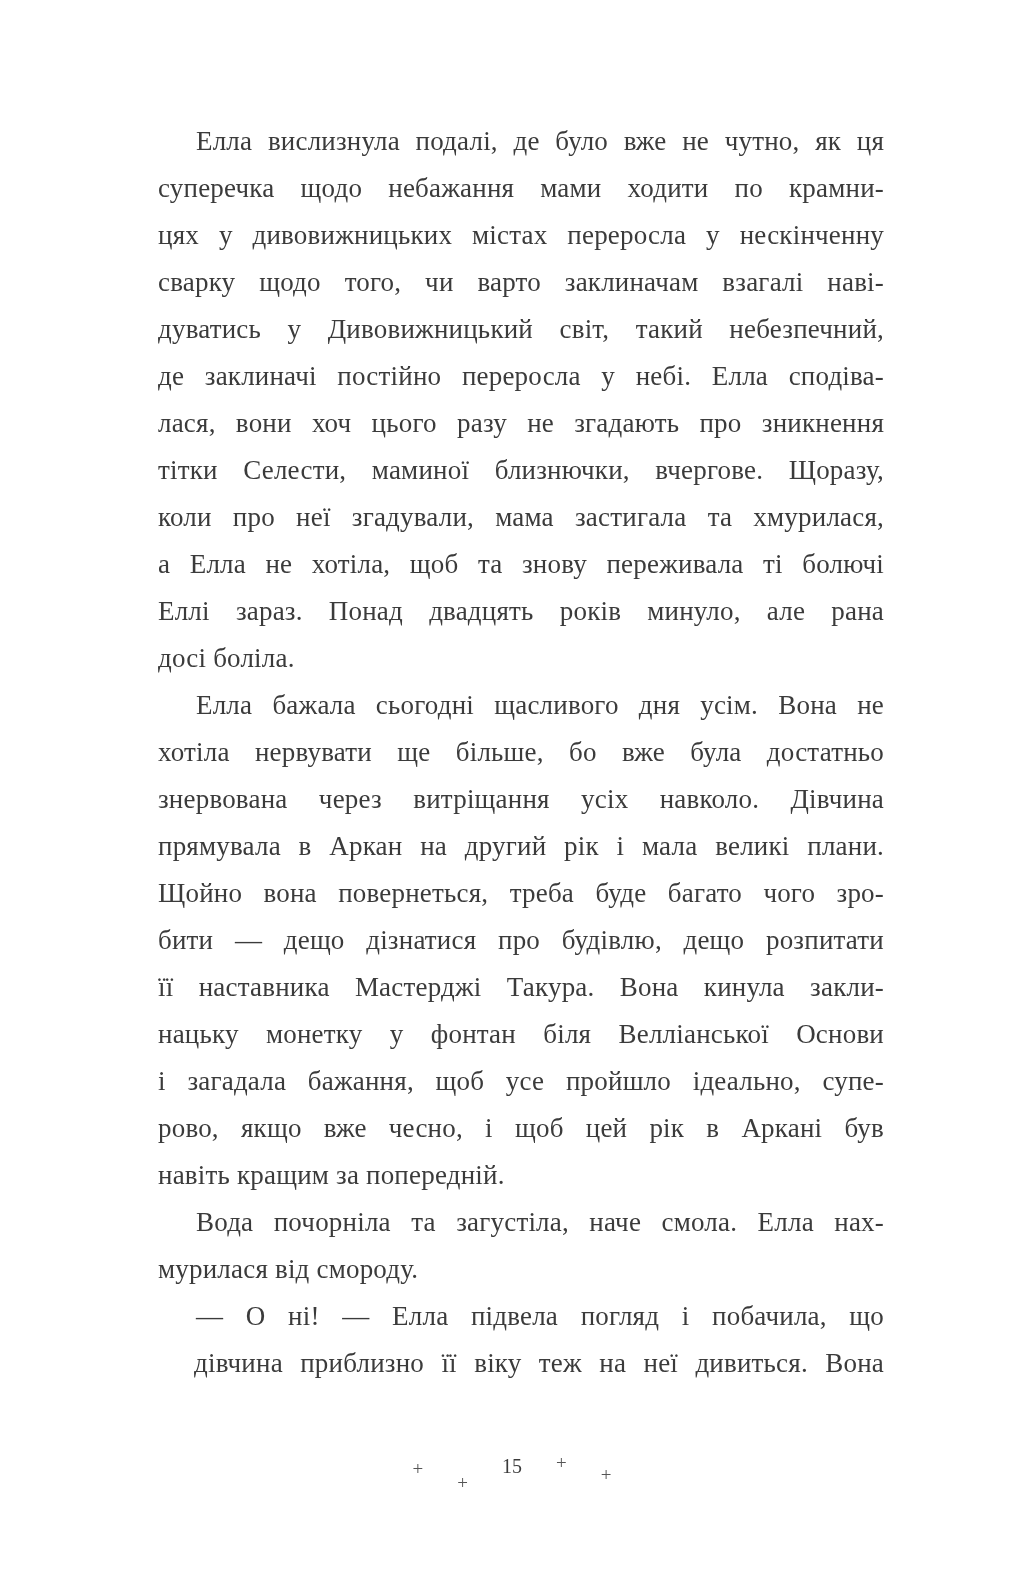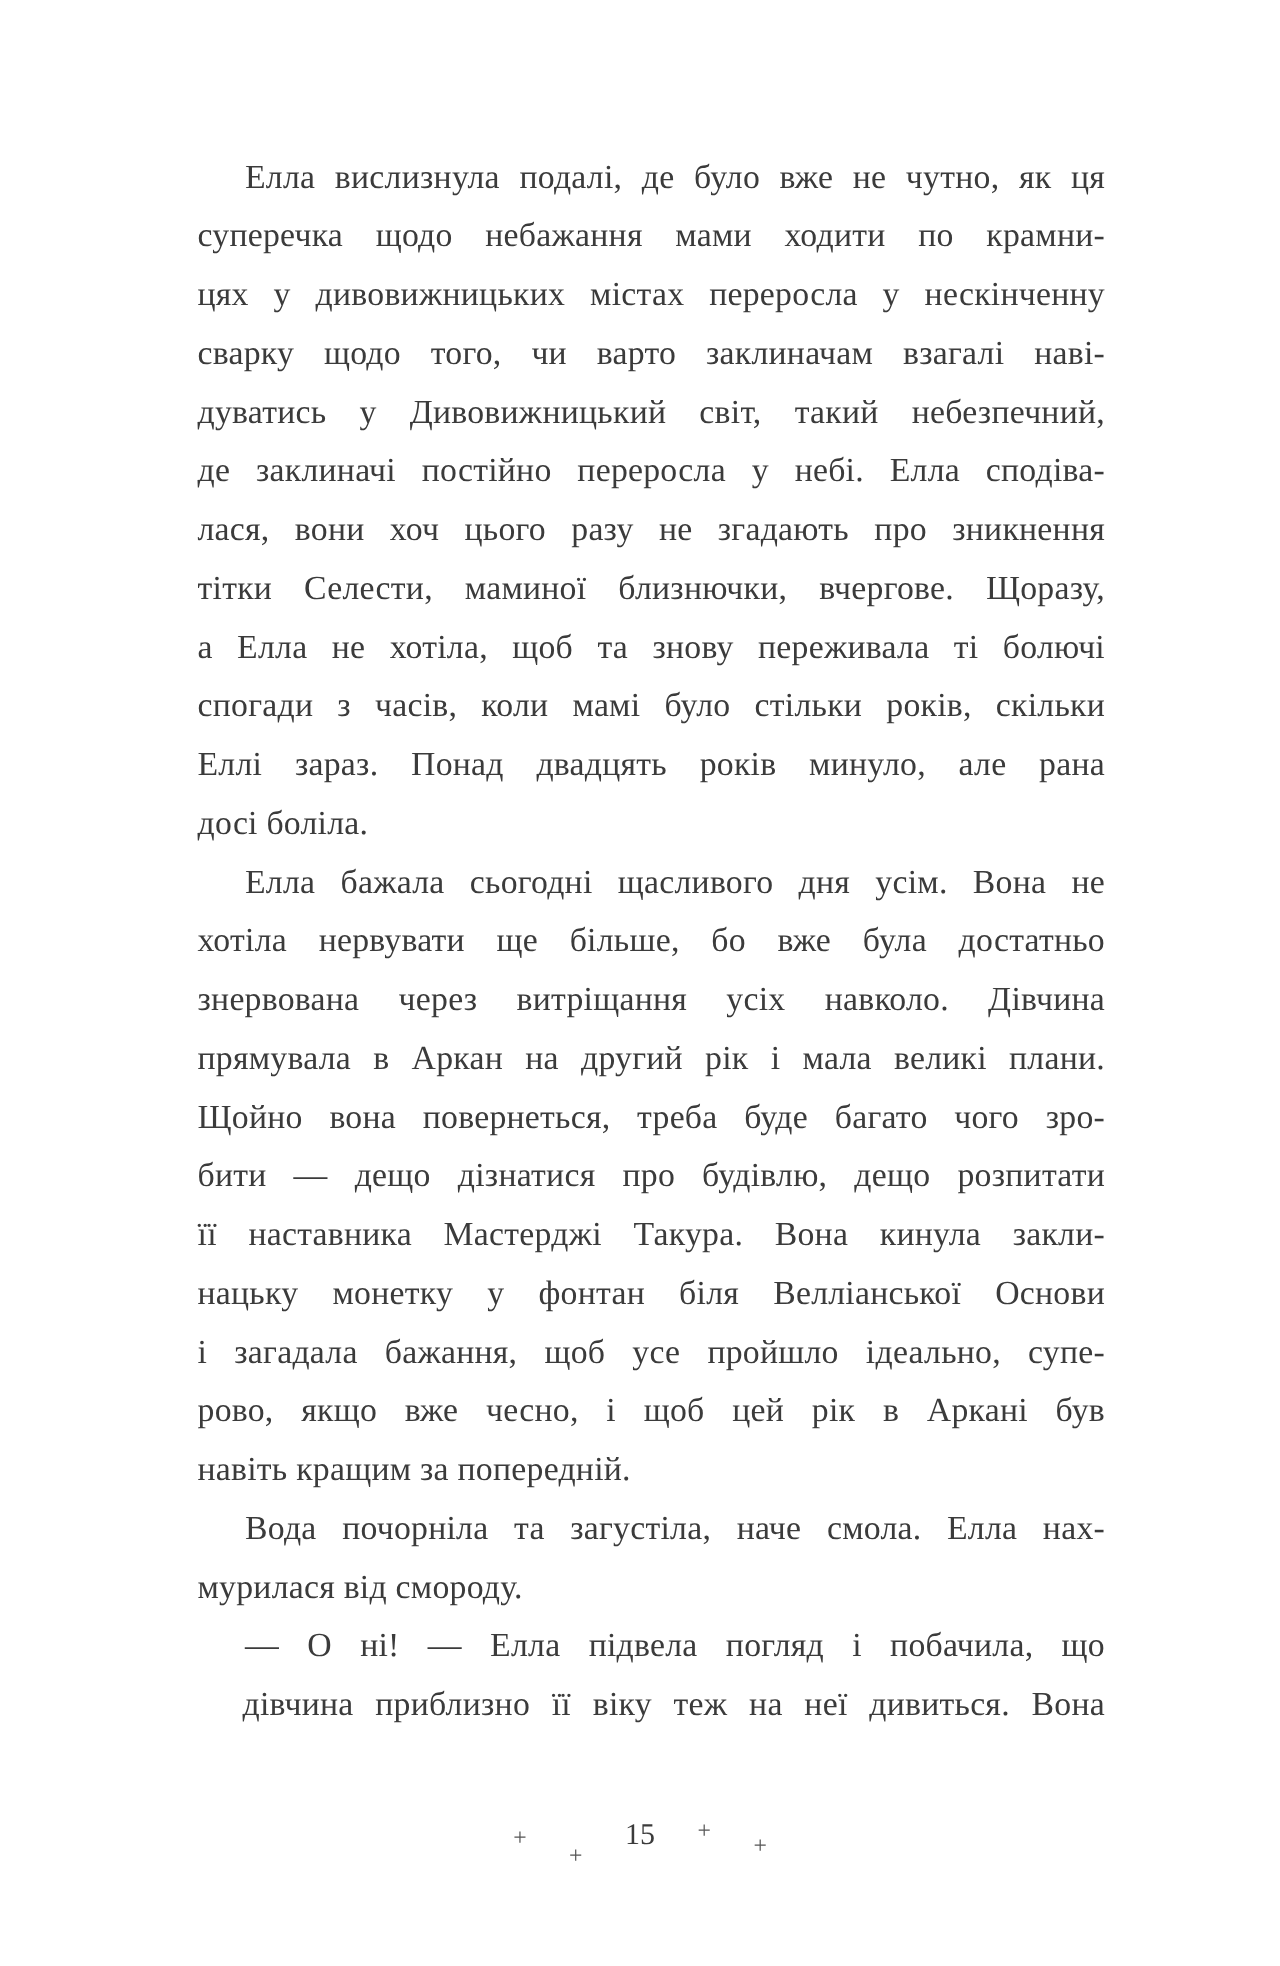--- a/index.html
+++ b/index.html
@@ -59,43 +59,43 @@
     font-size: 19px;
     line-height: 19px;
     color: #555555;
     display: inline-block;
   }
   .ornament.o1 { transform: translateY(2px); }
   .ornament.o2 { transform: translateY(16px); }
   .ornament.o3 { transform: translateY(-4px); }
   .ornament.o4 { transform: translateY(8px); }
   .page-number {
-    font-size: 24px;
+    font-size: 20px;
     color: #3b3b3b;
     display: inline-block;
     transform: translateY(0px);
   }
 </style>
 </head>
 <body>
 
 <div class="page">
 
   <div class="text-block">
       <div class="paragraph">
         <div class="line first">Елла вислизнула подалі, де було вже не чутно, як ця</div>
         <div class="line">суперечка щодо небажання мами ходити по крамни-</div>
         <div class="line">цях у дивовижницьких містах переросла у нескінченну</div>
         <div class="line">сварку щодо того, чи варто заклиначам взагалі наві-</div>
         <div class="line">дуватись у Дивовижницький світ, такий небезпечний,</div>
         <div class="line">де заклиначі постійно переросла у небі. Елла сподіва-</div>
         <div class="line">лася, вони хоч цього разу не згадають про зникнення</div>
         <div class="line">тітки Селести, маминої близнючки, вчергове. Щоразу,</div>
+        <div class="line">коли про неї згадували, мама застигала та хмурилася,</div>
         <div class="line">а Елла не хотіла, щоб та знову переживала ті болючі</div>
-        <div class="line">спогади з часів, коли мамі було стільки років, скільки</div>
         <div class="line">Еллі зараз. Понад двадцять років минуло, але рана</div>
         <div class="line last">досі боліла.</div>
       </div>
       <div class="paragraph">
         <div class="line first">Елла бажала сьогодні щасливого дня усім. Вона не</div>
         <div class="line">хотіла нервувати ще більше, бо вже була достатньо</div>
         <div class="line">знервована через витріщання усіх навколо. Дівчина</div>
         <div class="line">прямувала в Аркан на другий рік і мала великі плани.</div>
         <div class="line">Щойно вона повернеться, треба буде багато чого зро-</div>
         <div class="line">бити — дещо дізнатися про будівлю, дещо розпитати</div>

